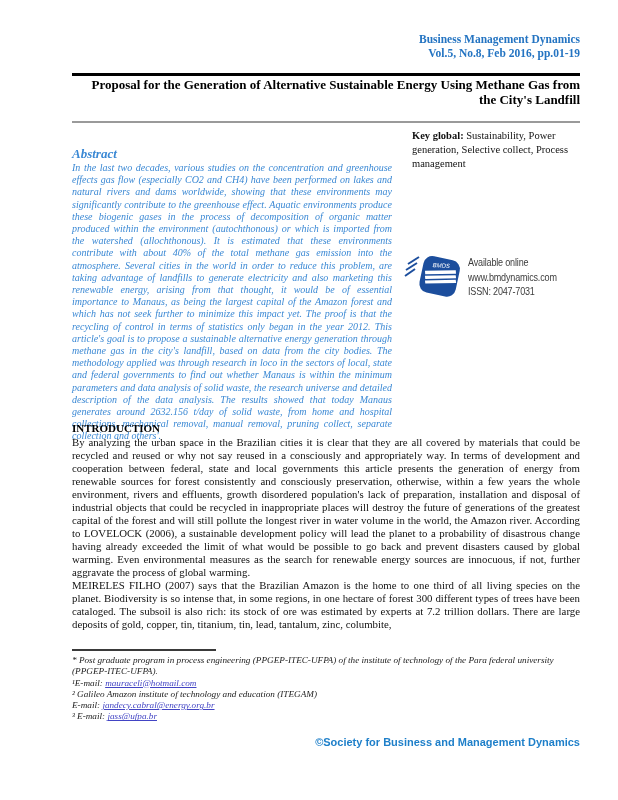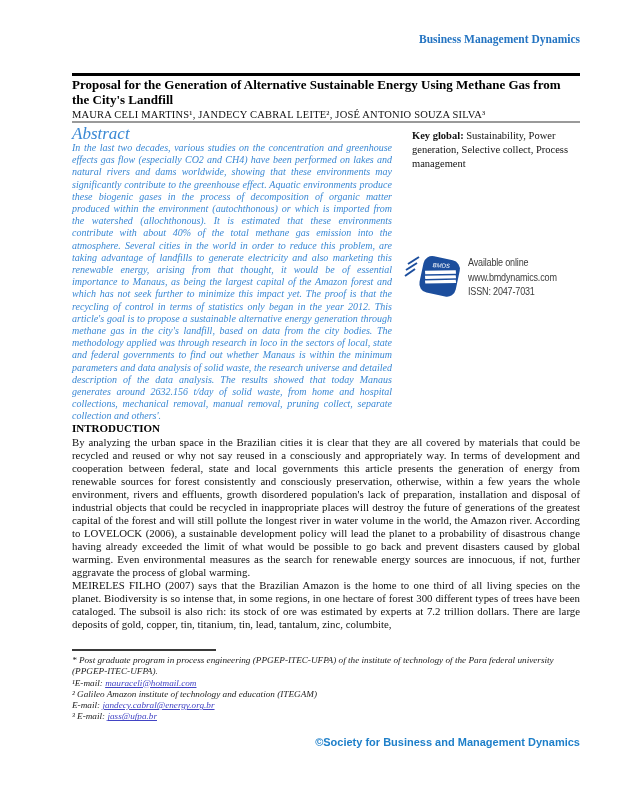--- a/index.html
+++ b/index.html
@@ -16,30 +16,30 @@
     position:absolute; top:32px; left:72px; width:508px;
     text-align:right; font-weight:bold; font-size:11.5px; line-height:14px;
     color:var(--header-blue,#2474c2);
   }
 
   
   .rule-thick { position:absolute; top:73px; left:72px; width:508px; height:3px; background:#000; }
   .rule-thin  { position:absolute; top:121px; left:72px; width:508px; height:1.5px; background:#9a9a9a; }
 
   
-  .title-block { position:absolute; top:77px; left:72px; width:508px; text-align:left; }
+  .title-block { position:absolute; top:77px; left:72px; width:508px; text-align:right; }
   .article-title { font-size:13px; font-weight:bold; line-height:15px; color:#000; }
   .article-authors { margin-top:1px; font-size:10.5px; line-height:13px; color:#111; letter-spacing:.2px; }
 
   
   .abstract-col {
     position:absolute; top:127px; left:72px; width:320px;
     color:var(--abstract-blue,#3a88d4); font-style:italic;
   }
-  .abstract-heading { font-weight:normal; font-size:17px; line-height:14px; }
+  .abstract-heading { font-weight:bold; font-size:13px; line-height:14px;margin-top:20px; }
   .abstract-text { margin-top:1px; font-size:10px; line-height:12.2px; text-align:justify; }
 
   
   .keywords {
     position:absolute; top:129px; left:412px; width:166px;
     font-size:10.5px; line-height:14px; color:#111;
   }
   .keywords b { font-weight:bold; }
 
   
@@ -71,27 +71,27 @@
     font-size:11px; color:var(--footer-blue,#1e7fc9);
   }
 </style>
 </head>
 <body>
 
 <div class="page">
 
   <div class="journal-head">
     <div>Business Management Dynamics</div>
+    <div>Vol.5, No.8, Feb 2016, pp.01-19</div>
   </div>
 
   <div class="rule-thick"></div>
 
   <div class="title-block">
     <div class="article-title">Proposal for the Generation of Alternative Sustainable Energy Using Methane Gas from the City's Landfill</div>
-    <div class="article-authors">MAURA CELI MARTINS¹, JANDECY CABRAL LEITE², JOSÉ ANTONIO SOUZA SILVA³</div>
   </div>
 
   <div class="rule-thin"></div>
 
   <div class="abstract-col">
     <div class="abstract-heading">Abstract</div>
     <div class="abstract-text">In the last two decades, various studies on the concentration and greenhouse effects gas flow (especially CO2 and CH4) have been performed on lakes and natural rivers and dams worldwide, showing that these environments may significantly contribute to the greenhouse effect. Aquatic environments produce these biogenic gases in the process of decomposition of organic matter produced within the environment (autochthonous) or which is imported from the watershed (allochthonous). It is estimated that these environments contribute with about 40% of the total methane gas emission into the atmosphere. Several cities in the world in order to reduce this problem, are taking advantage of landfills to generate electricity and also marketing this renewable energy, arising from that thought, it would be of essential importance to Manaus, as being the largest capital of the Amazon forest and which has not seek further to minimize this impact yet. The proof is that the recycling of control in terms of statistics only began in the year 2012. This article's goal is to propose a sustainable alternative energy generation through methane gas in the city's landfill, based on data from the city bodies. The methodology applied was through research in loco in the sectors of local, state and federal governments to find out whether Manaus is within the minimum parameters and data analysis of solid waste, the research universe and detailed description of the data analysis. The results showed that today Manaus generates around 2632.156 t/day of solid waste, from home and hospital collections, mechanical removal, manual removal, pruning collect, separate collection and others'.</div>
   </div>
 
   <div class="keywords">

